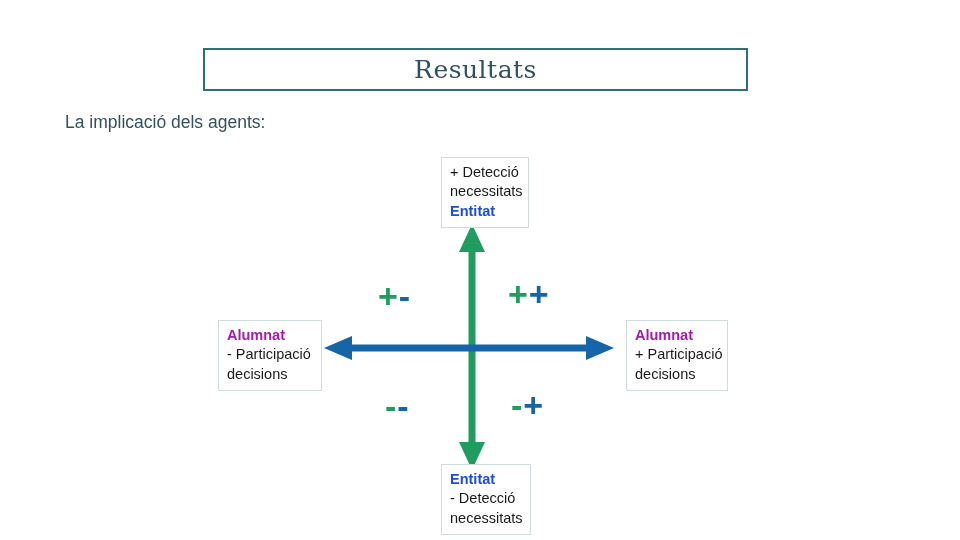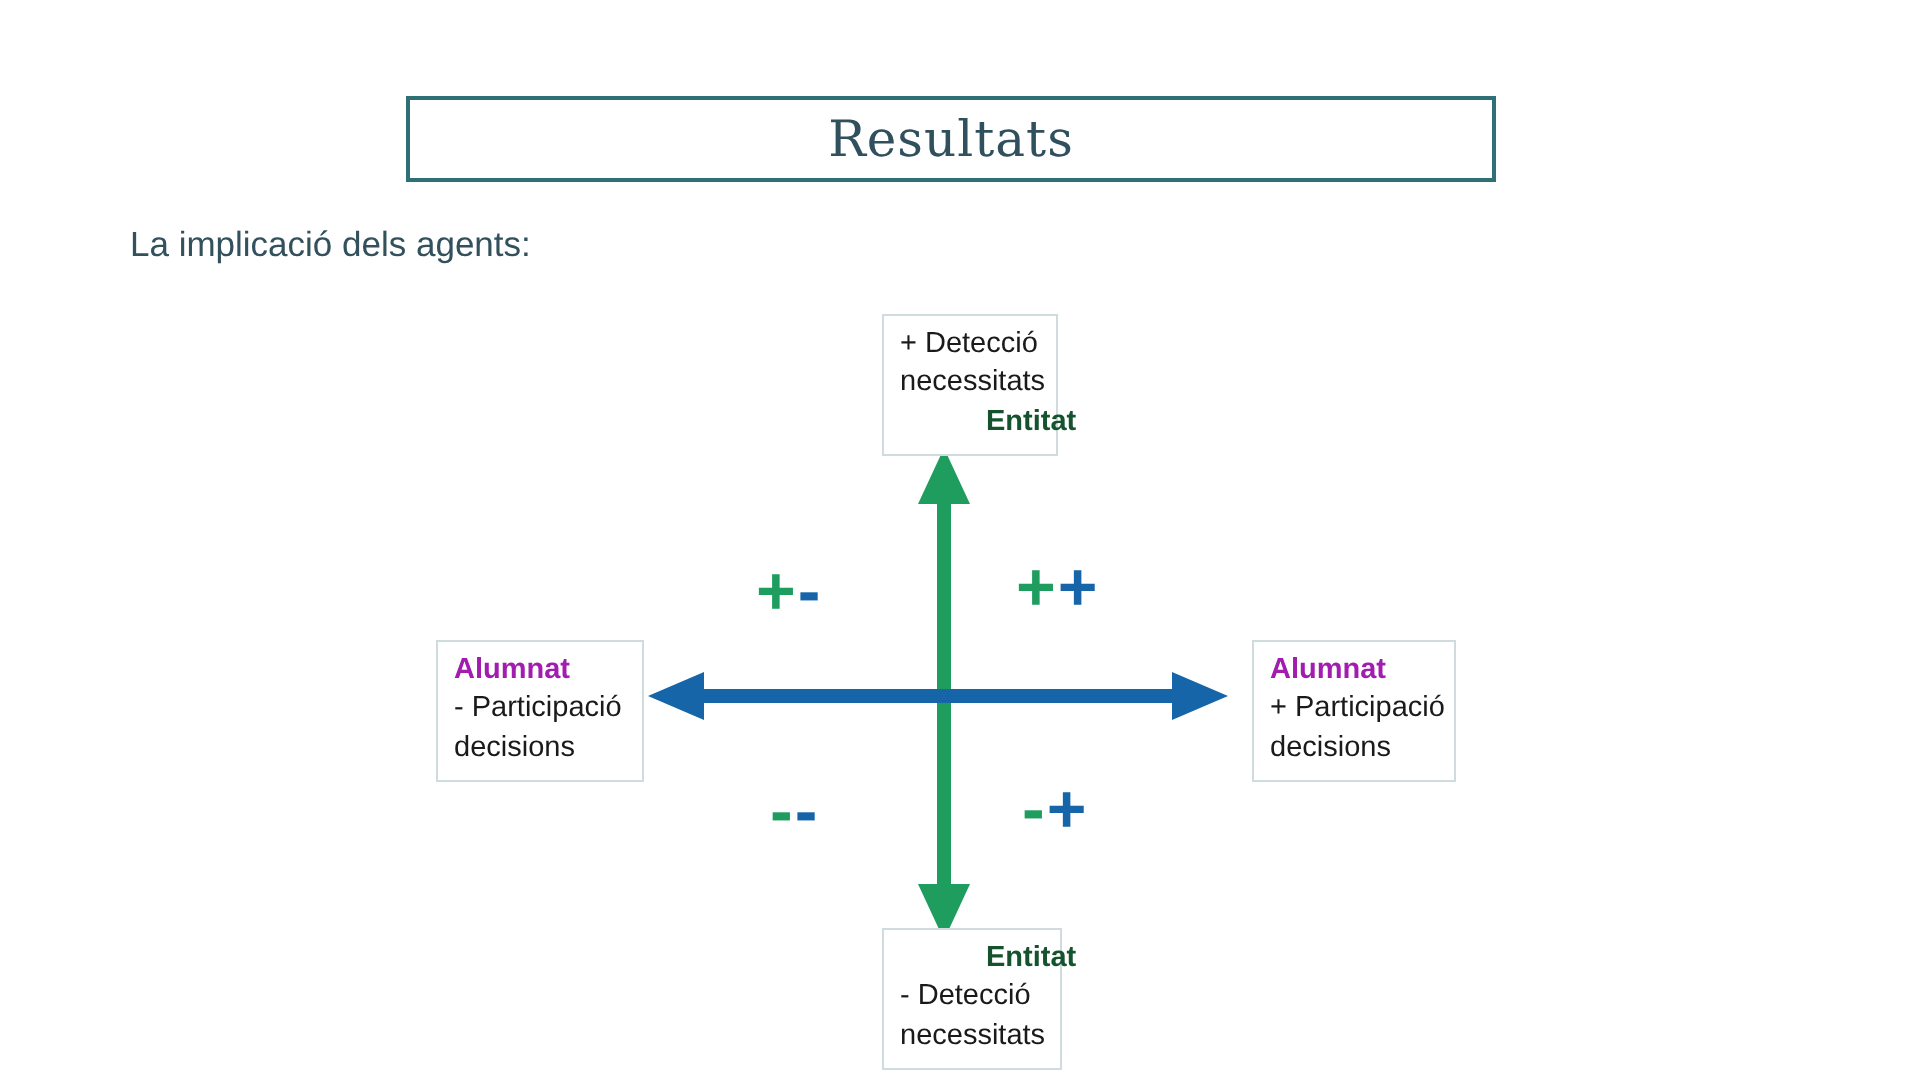--- a/index.html
+++ b/index.html
@@ -71,23 +71,22 @@
     border: 1px solid #cfdbdd;
     background: #ffffff;
     box-sizing: border-box;
     padding: 5px 7px 6px 8px;
     font-size: 14.5px;
     line-height: 1.33;
     color: #1a1a1a;
     white-space: nowrap;
   }
   .label-box .hd-green {
-    color: #14532d;
+    color: #1d4ed8;
     font-weight: bold;
-    margin-left: 43px;
   }
   .label-box .hd-blue {
     color: #a21caf;
     font-weight: bold;
   }
   .label-box div { white-space: nowrap; }
 
   #box-top {
     left: 441px;
     top: 157px;

